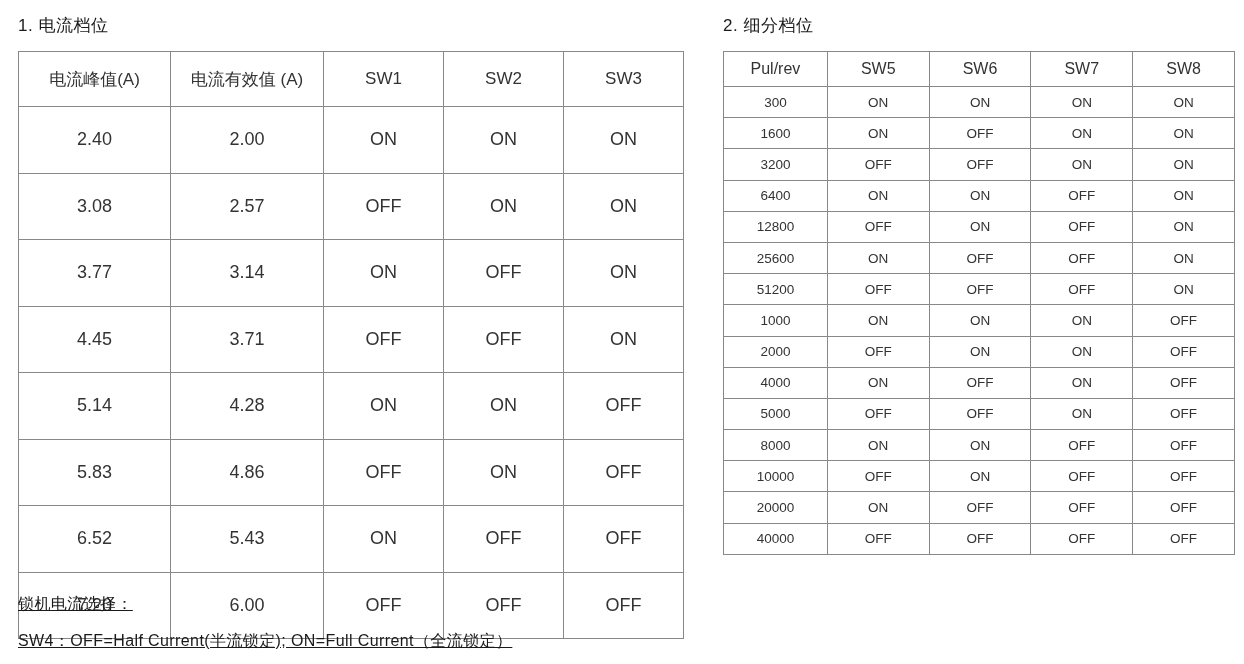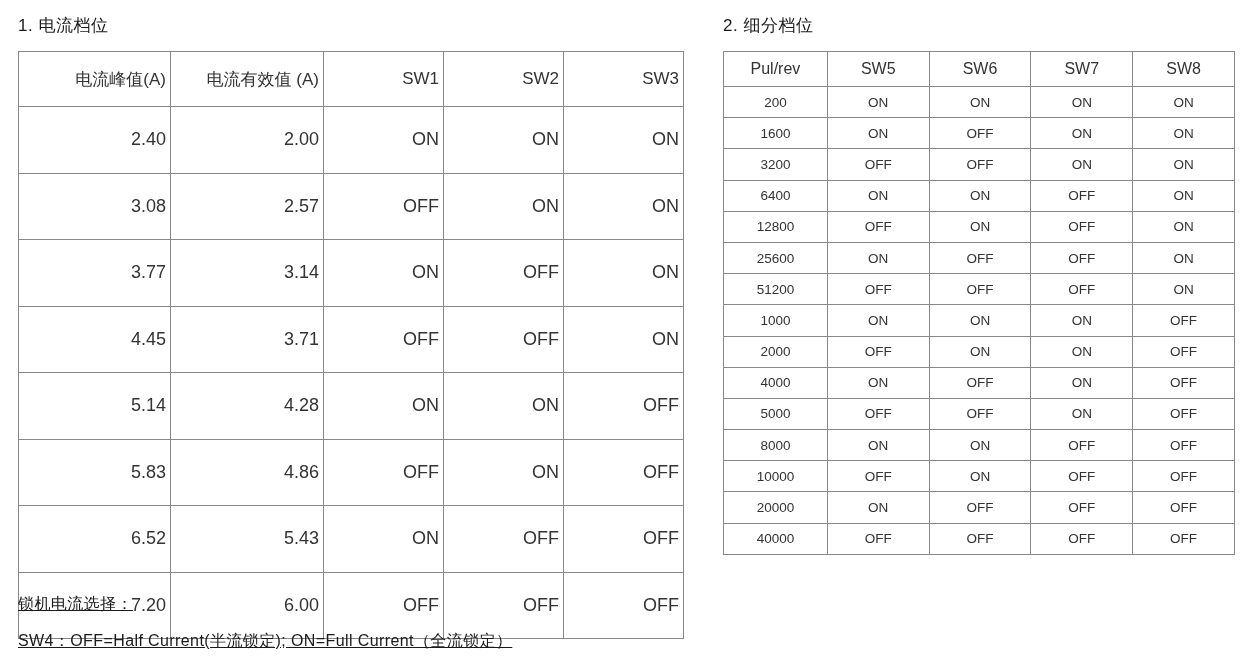--- a/index.html
+++ b/index.html
@@ -47,21 +47,21 @@
     width: 100%;
   }
 
   
   .current-table {
     border: 1px solid #888;
   }
   .current-table th,
   .current-table td {
     border: 1px solid #888;
-    text-align: right;
+    text-align: center;
     font-weight: normal;
     color: #333;
   }
   .current-table th {
     font-size: 17px;
     height: 54px;
     padding: 0 4px;
   }
   .current-table td {
     font-size: 18px;
@@ -219,21 +219,21 @@
         <tr>
           <th>Pul/rev</th>
           <th>SW5</th>
           <th>SW6</th>
           <th>SW7</th>
           <th>SW8</th>
         </tr>
       </thead>
       <tbody>
         <tr>
-          <td>200</td>
+          <td>300</td>
           <td>ON</td>
           <td>ON</td>
           <td>ON</td>
           <td>ON</td>
         </tr>
         <tr>
           <td>1600</td>
           <td>ON</td>
           <td>OFF</td>
           <td>ON</td>

